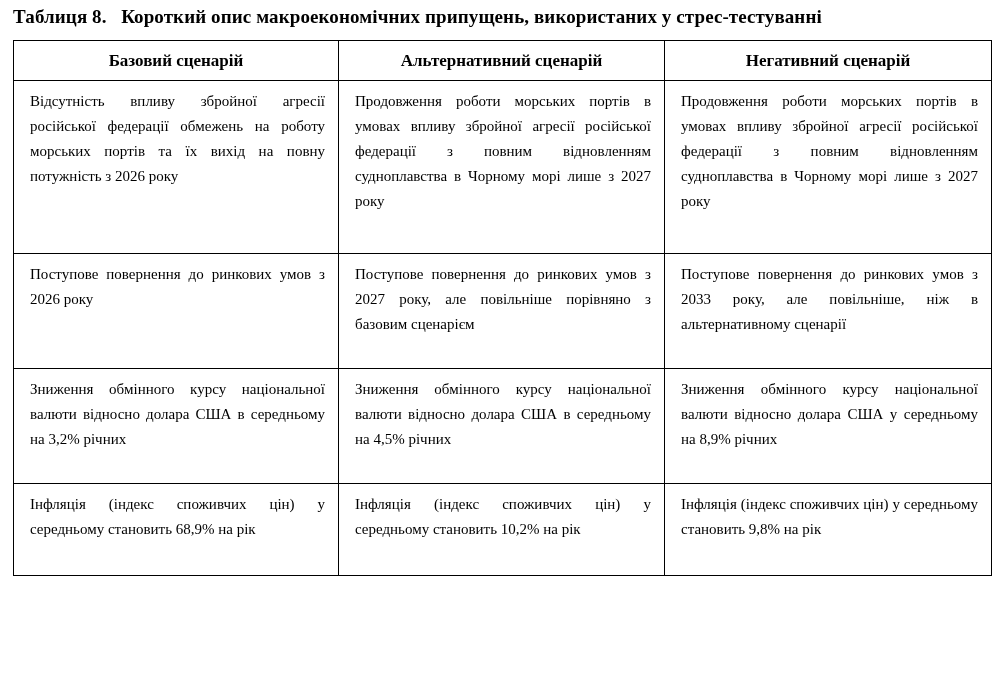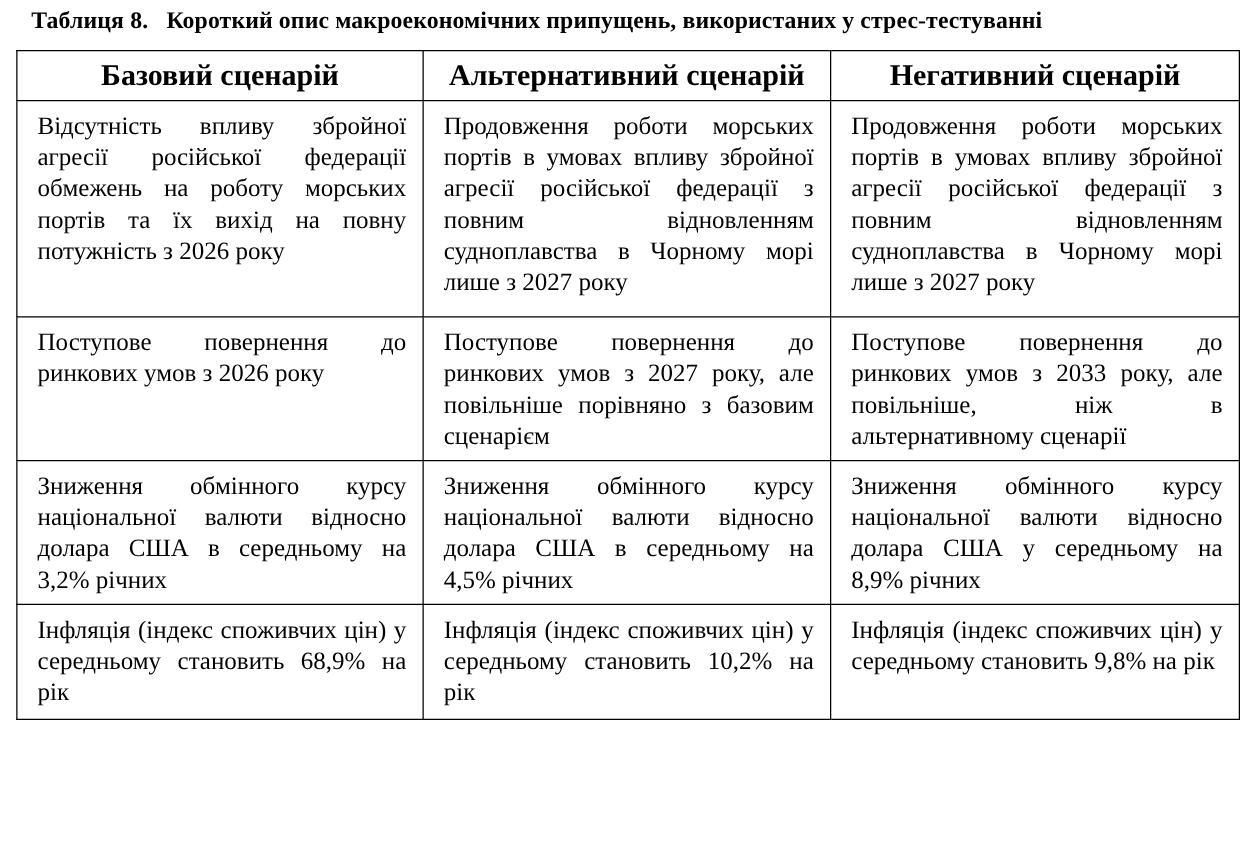--- a/index.html
+++ b/index.html
@@ -16,51 +16,50 @@
       color: #000000;
     }
     .caption {
       position: absolute;
       left: 13px;
       top: 6px;
       font-size: 19px;
       font-weight: bold;
       white-space: pre;
       letter-spacing: 0.1px;
-      margin-left: 12px;
     }
     table.scen {
       position: absolute;
       left: 13px;
       top: 40px;
       border-collapse: collapse;
       table-layout: fixed;
       width: 978px;
     }
     table.scen col.c1 { width: 325px; }
     table.scen col.c2 { width: 326px; }
     table.scen col.c3 { width: 327px; }
     table.scen th, table.scen td {
       border: 1.3px solid #000000;
       vertical-align: top;
-      font-size: 20px;
+      font-size: 15px;
       line-height: 25px;
       padding: 8px 13px 4px 16px;
       text-align: justify;
       text-align-last: left;
       word-spacing: 0px;
     }
     table.scen th {
       font-weight: bold;
       text-align: right;
       text-align-last: center;
       height: 39px;
       padding: 0 8px;
       vertical-align: middle;
-      font-size: 24px;
+      font-size: 17px;
       line-height: 24px;
     }
     tr.r1 td { height: 160px; }
     tr.r2 td { height: 102px; }
     tr.r3 td { height: 102px; }
     tr.r4 td { height: 79px; }
     tr.r5 td { height: 80px; }
   </style>
 </head>
 <body>

